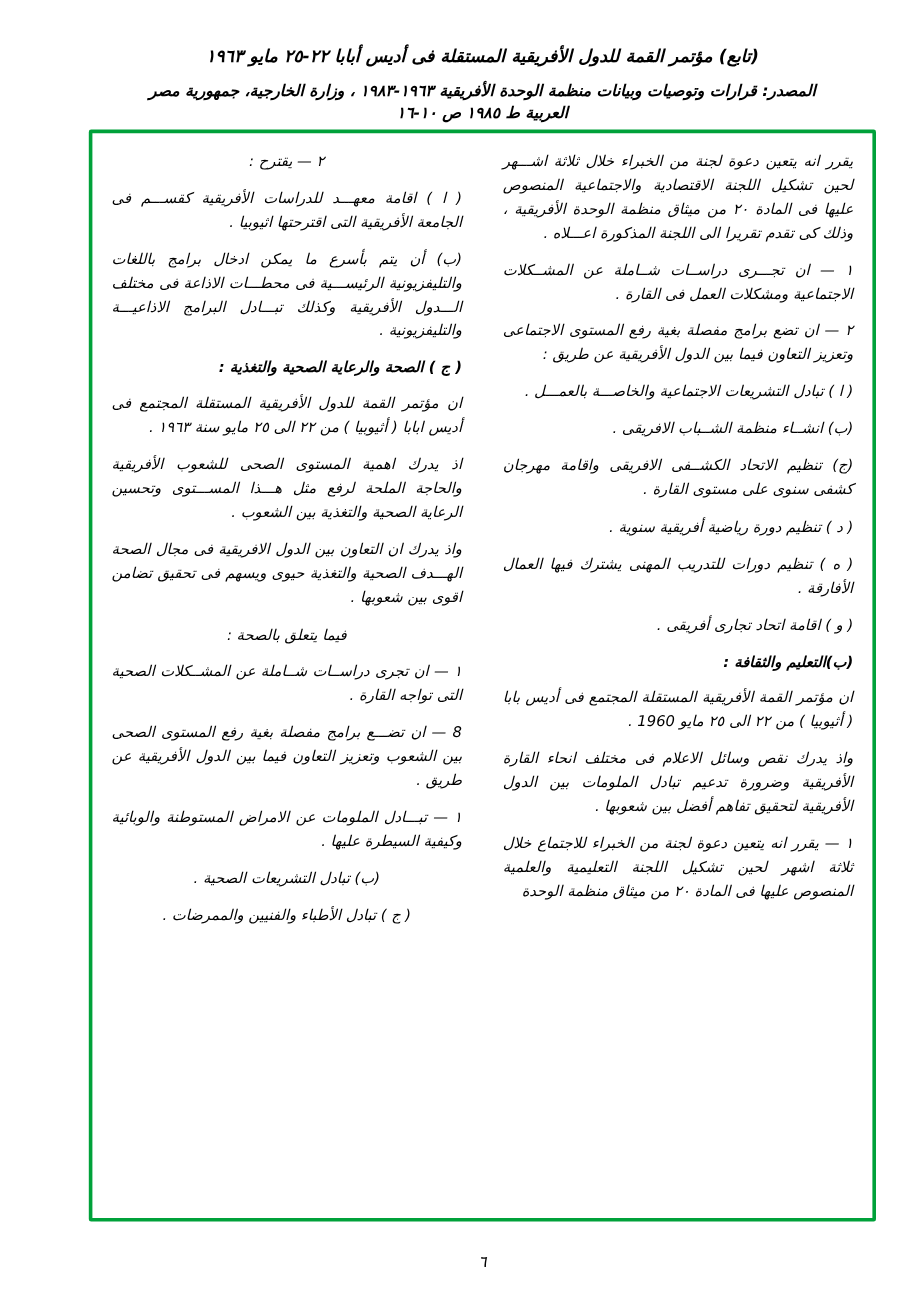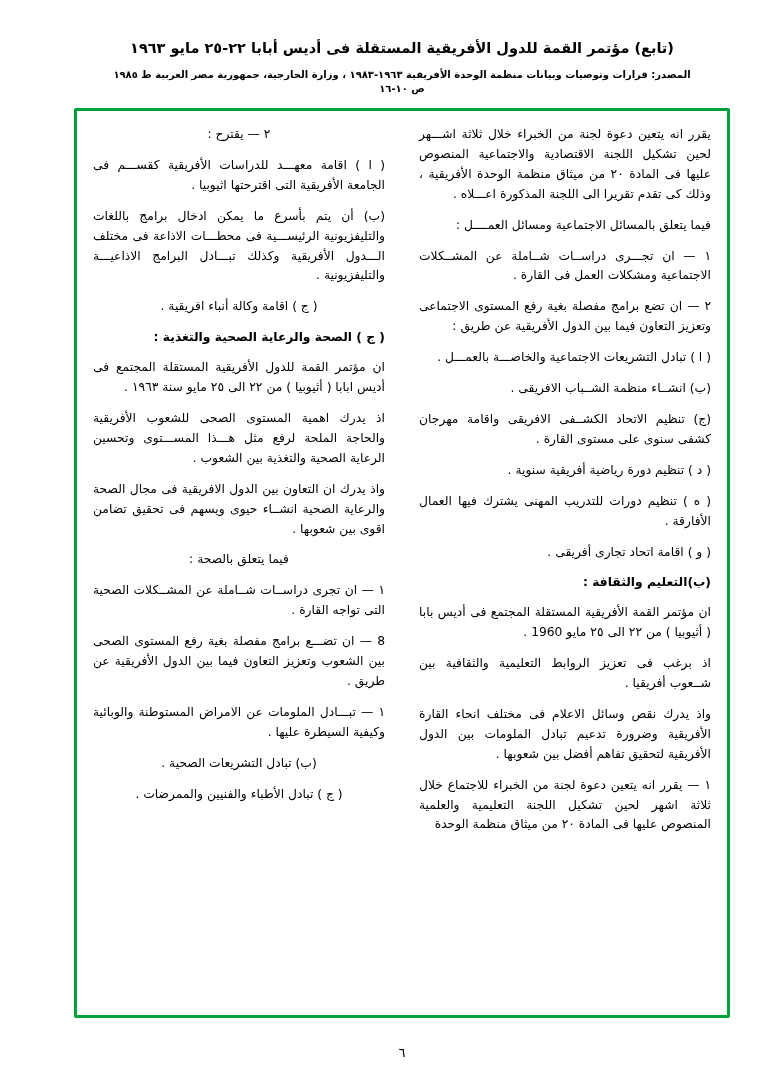--- a/index.html
+++ b/index.html
@@ -14,34 +14,35 @@
     color: #000000;
     position: relative;
     overflow: hidden;
   }
   .page {
     width: 712px;
     height: 1078px;
     position: relative;
     box-sizing: border-box;
     padding: 16px;
+    font-style: italic;
   }
   .header {
     text-align: center;
     padding: 22px 40px 0 40px;
   }
   .header-title {
     font-size: 14.5px;
     font-weight: bold;
     letter-spacing: 0;
     line-height: 1.5;
     margin: 0 0 8px 0;
   }
   .header-source {
-    font-size: 10px;
+    font-size: 13px;
     font-weight: bold;
     line-height: 1.4;
     margin: 6px;
   }
   .frame {
     position: absolute;
     top: 108px;
     left: 28px;
     right: 28px;
     bottom: 60px;
@@ -98,44 +99,41 @@
 
   <div class="header">
     <div class="header-title">(تابع)  مؤتمر القمة للدول الأفريقية المستقلة فى أديس أبابا ٢٢-٢٥ مايو ١٩٦٣</div>
     <div class="header-source">المصدر: قرارات وتوصيات وبيانات منظمة الوحدة الأفريقية ١٩٦٣-١٩٨٣ ، وزارة الخارجية، جمهورية مصر العربية ط ١٩٨٥ ص ١٠-١٦</div>
   </div>
 
   <div class="frame">
     <div class="columns">
       <div class="col right" id="col-right">
           <p class="para">يقرر انه يتعين دعوة لجنة من الخبراء خلال ثلاثة اشـــهر لحين تشكيل اللجنة الاقتصادية والاجتماعية المنصوص عليها فى المادة ٢٠ من ميثاق منظمة الوحدة الأفريقية ، وذلك كى تقدم تقريرا الى اللجنة المذكورة اعـــلاه .</p>
-          <p class="para">فيما يتعلق بالمسائل الاجتماعية ومسائل العمــــل :</p>
           <p class="para">١ — ان تجـــرى دراســات شــاملة عن المشــكلات الاجتماعية ومشكلات العمل فى القارة .</p>
           <p class="para">٢ — ان تضع برامج مفصلة بغية رفع المستوى الاجتماعى وتعزيز التعاون فيما بين الدول الأفريقية عن طريق :</p>
           <p class="para">( ا ) تبادل التشريعات الاجتماعية والخاصـــة بالعمـــل .</p>
           <p class="para">(ب) انشــاء منظمة الشــباب الافريقى .</p>
           <p class="para">(ج) تنظيم الاتحاد الكشــفى الافريقى واقامة مهرجان كشفى سنوى على مستوى القارة .</p>
           <p class="para">( د ) تنظيم دورة رياضية أفريقية سنوية .</p>
           <p class="para">( ه ) تنظيم دورات للتدريب المهنى يشترك فيها العمال الأفارقة .</p>
           <p class="para">( و ) اقامة اتحاد تجارى أفريقى .</p>
           <p class="para head">(ب)التعليم والثقافة :</p>
           <p class="para">ان مؤتمر القمة الأفريقية المستقلة المجتمع فى أديس بابا ( أثيوبيا ) من ٢٢ الى ٢٥ مايو 1960 .</p>
-          <p class="para">اذ برغب فى تعزيز الروابط التعليمية والثقافية بين شــعوب أفريقيا .</p>
           <p class="para">واذ يدرك نقص وسائل الاعلام فى مختلف انحاء القارة الأفريقية وضرورة تدعيم تبادل الملومات بين الدول الأفريقية لتحقيق تفاهم أفضل بين شعوبها .</p>
           <p class="para">١ — يقرر انه يتعين دعوة لجنة من الخبراء للاجتماع خلال ثلاثة اشهر لحين تشكيل اللجنة التعليمية والعلمية المنصوص عليها فى المادة ٢٠ من ميثاق منظمة الوحدة</p>
         </div>
       <div class="col left" id="col-left">
           <p class="para center">٢ — يقترح :</p>
           <p class="para">( ا ) اقامة معهـــد للدراسات الأفريقية كقســـم فى الجامعة الأفريقية التى اقترحتها اثيوبيا .</p>
           <p class="para">(ب) أن يتم بأسرع ما يمكن ادخال برامج باللغات والتليفزيونية الرئيســـية فى محطـــات الاذاعة فى مختلف الـــدول الأفريقية وكذلك تبـــادل البرامج الاذاعيـــة والتليفزيونية .</p>
-          <p class="para center">( ج ) اقامة وكالة أنباء افريقية .</p>
           <p class="para head">( ج ) الصحة والرعاية الصحية والتغذية :</p>
           <p class="para">ان مؤتمر القمة للدول الأفريقية المستقلة المجتمع فى أديس ابابا ( أثيوبيا ) من ٢٢ الى ٢٥ مايو سنة ١٩٦٣ .</p>
           <p class="para">اذ يدرك اهمية المستوى الصحى للشعوب الأفريقية والحاجة الملحة لرفع مثل هـــذا المســـتوى وتحسين الرعاية الصحية والتغذية بين الشعوب .</p>
-          <p class="para">واذ يدرك ان التعاون بين الدول الافريقية فى مجال الصحة والرعاية الصحية انشــاء حيوى ويسهم فى تحقيق تضامن اقوى بين شعوبها .</p>
+          <p class="para">واذ يدرك ان التعاون بين الدول الافريقية فى مجال الصحة الهـــدف الصحية والتغذية حيوى ويسهم فى تحقيق تضامن اقوى بين شعوبها .</p>
           <p class="para center">فيما يتعلق بالصحة :</p>
           <p class="para">١ — ان تجرى دراســات شــاملة عن المشــكلات الصحية التى تواجه القارة .</p>
           <p class="para">8 — ان تضـــع برامج مفصلة بغية رفع المستوى الصحى بين الشعوب وتعزيز التعاون فيما بين الدول الأفريقية عن طريق .</p>
           <p class="para">١ — تبـــادل الملومات عن الامراض المستوطنة والوبائية وكيفية السيطرة عليها .</p>
           <p class="para center">(ب) تبادل التشريعات الصحية .</p>
           <p class="para center">( ج ) تبادل الأطباء والفنيين والممرضات .</p>
         </div>
     </div>
   </div>
 

